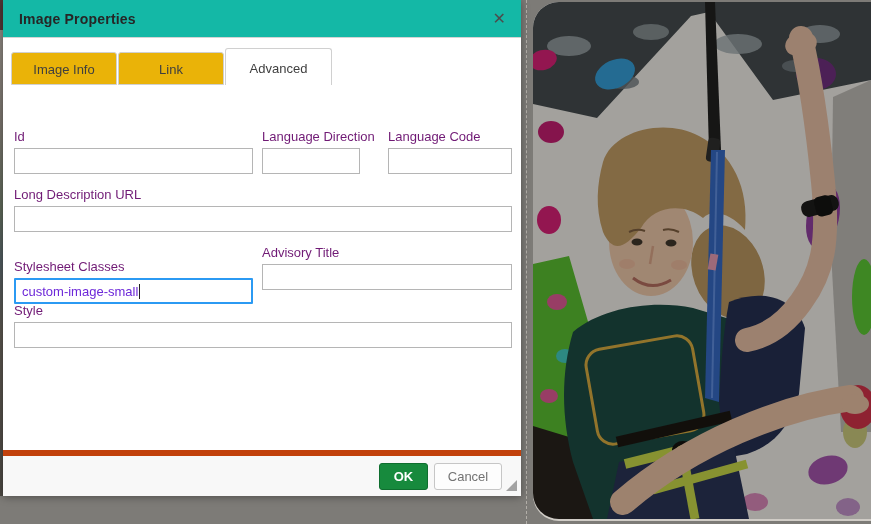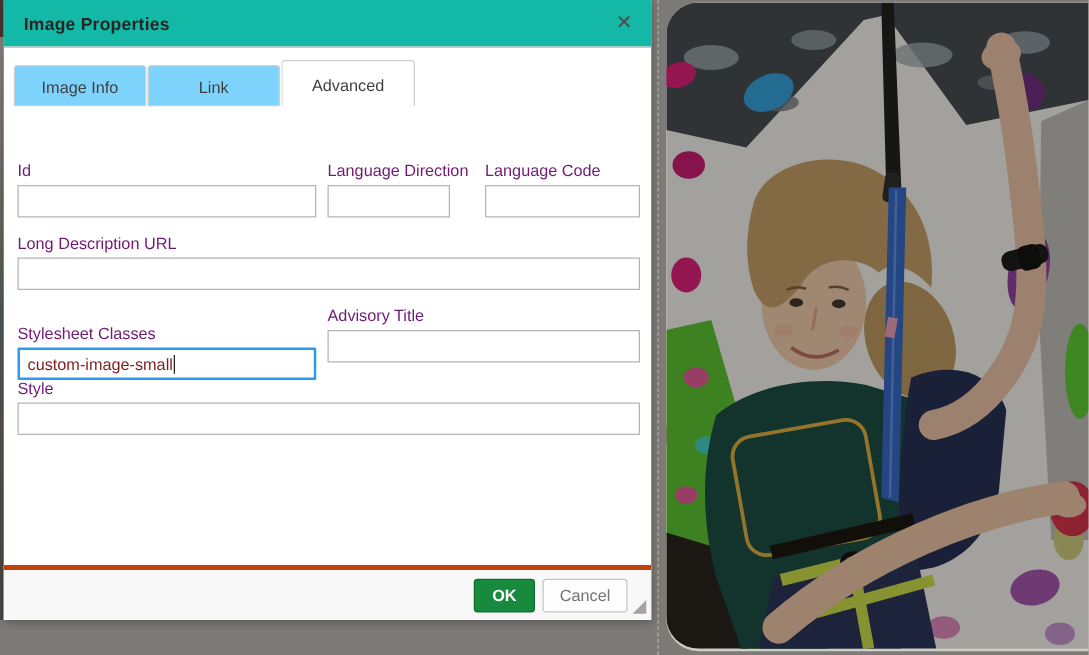--- a/index.html
+++ b/index.html
@@ -26,42 +26,42 @@
   .dlg-title{font-size:14px;font-weight:bold;color:#262626;padding-left:16px;letter-spacing:.2px;}
   .dlg-close{
     margin-left:auto;margin-right:15px;color:#4c4c4c;font-size:16px;font-weight:bold;
     line-height:16px;cursor:pointer;
   }
   .tabs{
     display:flex;align-items:flex-end;height:37px;margin:10px 0 0 8px;
   }
   .tab{
     width:106px;height:33px;line-height:33px;text-align:center;
-    font-size:13px;color:#3f3f3f;background:#7dd3fc;
+    font-size:13px;color:#3f3f3f;background:#eab308;
     border:1px solid #d0d0d0;border-radius:3px 3px 0 0;
     box-sizing:border-box;margin-right:1px;cursor:pointer;
   }
   .tab.active{
     width:107px;height:37px;line-height:40px;background:#ffffff;
     border-bottom:none;position:relative;z-index:2;
   }
   .field{position:absolute;}
   .field label{display:block;font-size:13px;color:#701a75;margin-bottom:4px;margin-top:32px;}
   .field input,.fakeinput{
     display:block;height:26px;box-sizing:border-box;background:#fff;
-    border:1px solid #b5b5b5;font-size:13px;color:#7f1d1d;padding:0 6px;
+    border:1px solid #b5b5b5;font-size:13px;color:#6d28d9;padding:0 6px;
     font-family:"Liberation Sans","DejaVu Sans",sans-serif;outline:none;
   }
   .fakeinput{
     border:2px solid #2b9af3;border-radius:1px;display:flex;align-items:center;
   }
   .caret{display:inline-block;width:1px;height:15px;background:#222;margin-left:1px;}
   .dlg-footer{
     position:absolute;left:0;right:0;bottom:0;height:40px;background:#f8f8f8;
-    border-top:4px solid #c2410c;display:flex;align-items:center;justify-content:flex-end;
+    border-top:6px solid #c2410c;display:flex;align-items:center;justify-content:flex-end;
   }
   .btn{height:27px;box-sizing:border-box;border-radius:3px;font-size:13px;
     font-family:"Liberation Sans","DejaVu Sans",sans-serif;cursor:pointer;}
   .btn-ok{
     width:49px;margin-right:6px;background:#178a3d;border:1px solid #0f6e2f;
     color:#fff;font-weight:bold;
   }
   .btn-cancel{
     width:68px;margin-right:19px;background:#fdfdfd;border:1px solid #c6c6c6;color:#737373;
   }

